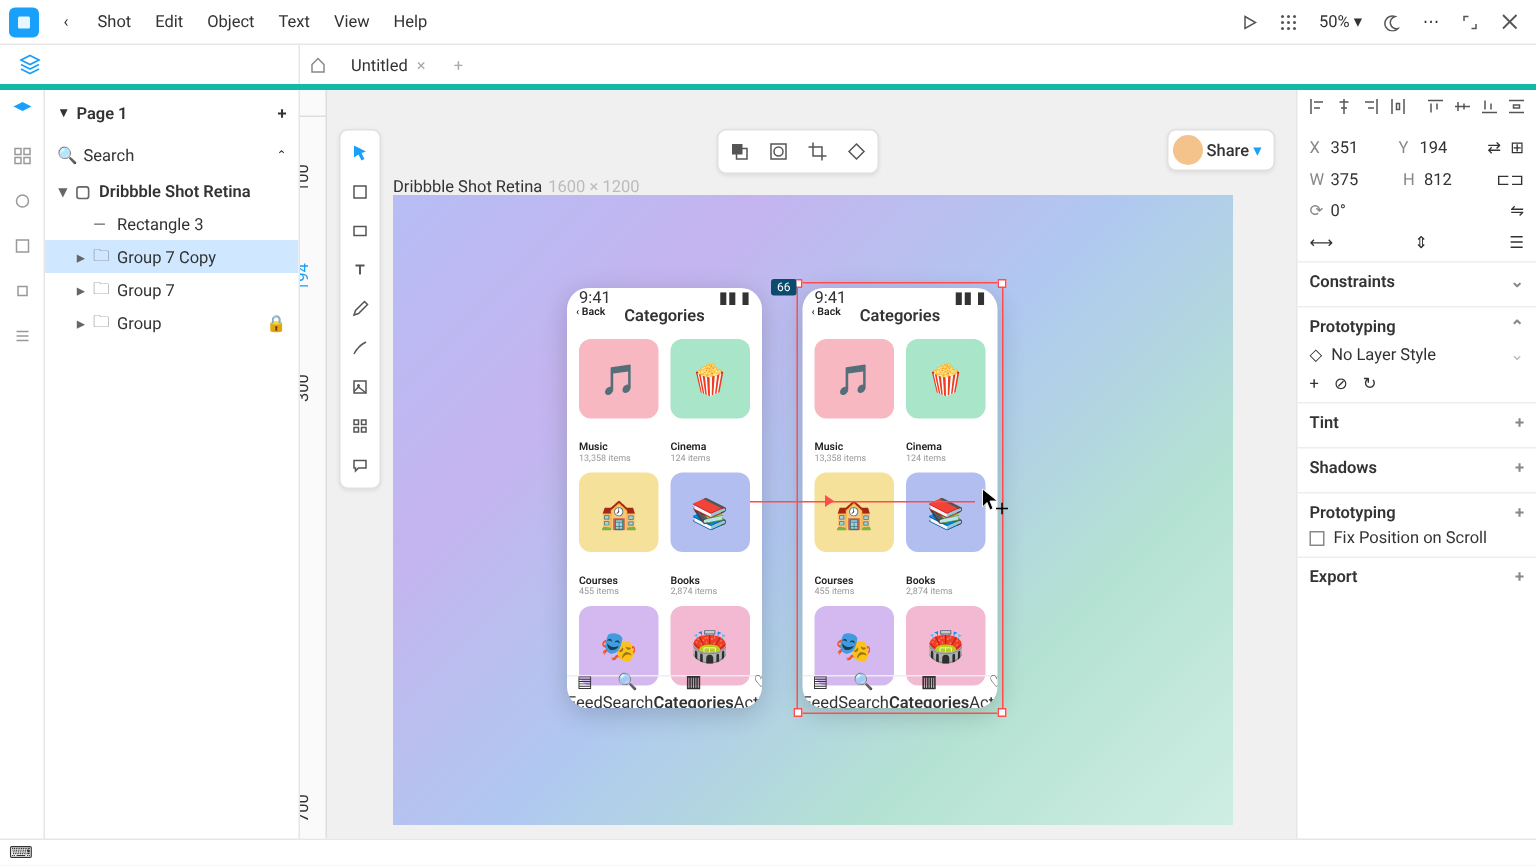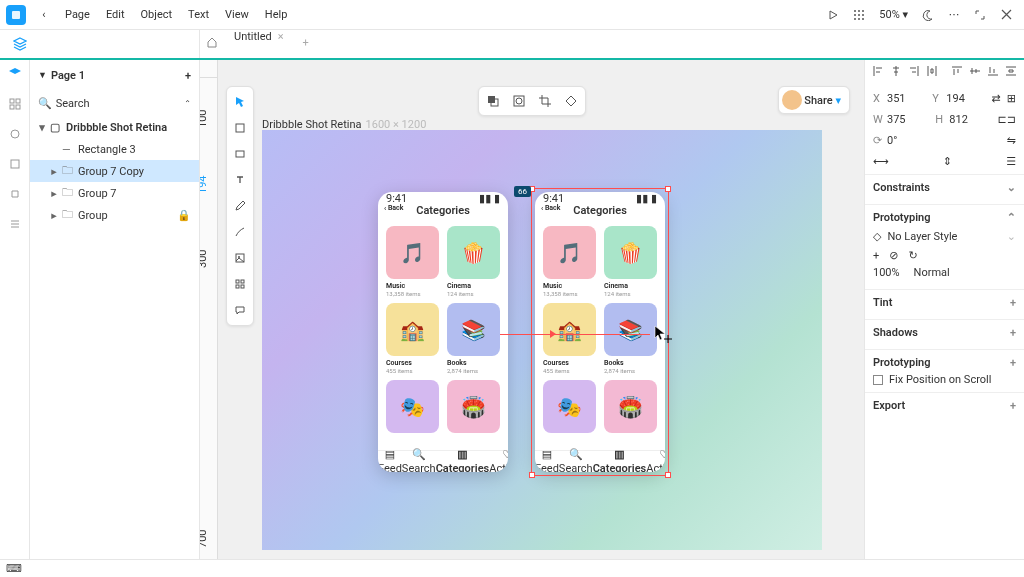--- a/index.html
+++ b/index.html
@@ -5,21 +5,21 @@
 *{box-sizing:border-box;margin:0;padding:0;font-family:-apple-system,BlinkMacSystemFont,"Segoe UI",Roboto,sans-serif;font-size:11px;color:#333;user-select:none}
 body{width:1024px;height:577px;overflow:hidden;background:#fff;display:flex;flex-direction:column}
 
 .menubar{height:30px;display:flex;align-items:center;border-bottom:1px solid #e6e6e6;padding:0 6px;gap:2px}
 .menubar .logo{width:20px;height:20px;background:#18a0fb;border-radius:4px;display:flex;align-items:center;justify-content:center;margin-right:4px}
 .menubar .menu-item{padding:4px 7px;border-radius:3px;cursor:default}
 .mspacer{flex:1}
 .topbtn{width:24px;height:24px;display:flex;align-items:center;justify-content:center;border-radius:3px}
 .zoom{padding:0 6px}
 
-.tabrow{height:30px;display:flex;align-items:flex-start;border-bottom:2px solid #14b8a6}
+.tabrow{height:30px;display:flex;align-items:center;border-bottom:4px solid #14b8a6}
 .leftcol-head{width:200px;height:100%;display:flex;align-items:center;padding:0 8px;border-right:1px solid #e6e6e6}
 .tab{padding:0 10px;color:#666}
 .tab .x{margin-left:6px;color:#aaa}
 
 .mainrow{flex:1;display:flex;min-height:0}
 
 .rail{width:30px;border-right:1px solid #e6e6e6;display:flex;flex-direction:column;align-items:center;padding-top:4px;gap:10px}
 .rail .ic{width:20px;height:20px;display:flex;align-items:center;justify-content:center;color:#777}
 .rail .ic.active{color:#18a0fb}
 
@@ -64,21 +64,21 @@
 .selbox{position:absolute;border:1px solid #ff4d4d}
 .selbox .handle{position:absolute;width:6px;height:6px;background:#fff;border:1px solid #ff4d4d}
 .h-tl{left:-3px;top:-3px}.h-tr{right:-3px;top:-3px}.h-bl{left:-3px;bottom:-3px}.h-br{right:-3px;bottom:-3px}
 .distbadge{position:absolute;background:#0c4a6e;color:#fff;font-size:8px;padding:1px 4px;border-radius:2px}
 .ph-status{height:12px;display:flex;align-items:center;justify-content:space-between;padding:0 8px;font-size:7px;color:#222}
 .ph-nav{height:16px;display:flex;justify-content:center;font-size:8px;font-weight:600;position:relative}
 .ph-nav .back{position:absolute;left:6px;font-size:7px;color:#222}
 .ph-grid{padding:6px 8px;display:grid;grid-template-columns:1fr 1fr;gap:6px 8px}
 .tile{display:flex;flex-direction:column}
 .tile .sq{width:100%;aspect-ratio:1;border-radius:8px;display:flex;align-items:center;justify-content:center;font-size:20px}
-.tile .tl{font-size:7px;font-weight:600;margin-top:3px;color:#222}
+.tile .tl{font-size:7px;font-weight:600;margin-top:15px;color:#222}
 .tile .sub{font-size:6px;color:#999}
 .c-pink{background:#f7b8c2}.c-green{background:#a9e5c9}.c-yellow{background:#f6e19a}.c-blue{background:#b2bdf0}.c-purple{background:#d4b9f0}.c-pink2{background:#f3b9d3}
 .ph-tab{position:absolute;bottom:0;left:0;right:0;height:22px;border-top:1px solid #eee;display:flex;justify-content:space-around;align-items:center}
 .ph-tab .ti{display:flex;flex-direction:column;align-items:center;font-size:5px;color:#888;gap:1px}
 .ph-tab .ti.active{color:#222;font-weight:600}
 .cursor{position:absolute;width:12px;height:12px;pointer-events:none}
 
 .inspector{width:160px;border-left:1px solid #e6e6e6;display:flex;flex-direction:column;overflow:auto}
 .insp-row{display:flex;align-items:center;padding:4px 8px;gap:6px}
 .insp-align{height:28px;padding:4px 6px;display:flex;justify-content:space-between}
@@ -104,21 +104,21 @@
 <body>
 
 <div class="menubar">
   <div class="logo">
     <svg width="12" height="12" viewBox="0 0 12 12">
         <rect width="12" height="12" rx="2" fill="#18a0fb"></rect>
         <rect x="2" y="2" width="8" height="8" rx="1" fill="#fff" opacity=".9"></rect>
       </svg>
   </div>
   <div class="topbtn">‹</div>
-  <div class="menu-item">Page</div>
+  <div class="menu-item">Shot</div>
   <div class="menu-item">Edit</div>
   <div class="menu-item">Object</div>
   <div class="menu-item">Text</div>
   <div class="menu-item">View</div>
   <div class="menu-item">Help</div>
   <div class="mspacer"></div>
   <div class="topbtn">
     <svg width="12" height="12" viewBox="0 0 12 12">
         <path d="M3 2l7 4-7 4z" fill="none" stroke="#555" stroke-width="1"></path>
       </svg>
@@ -587,24 +587,20 @@
       <div class="nolayer">
           <span>◇</span>
           <span>No Layer Style</span>
           <span style="margin-left:auto;color:#bbb">⌄</span>
         </div>
       <div class="plusrow">
         <span>+</span>
         <span>⊘</span>
         <span>↻</span>
       </div>
-      <div class="oprow">
-        <span>100%</span>
-        <span>Normal</span>
-      </div>
     </div>
     <div class="sect">
         <div class="sect-head">
           <span>Tint</span>
           <span class="chev">+</span>
         </div>
       </div>
     <div class="sect">
         <div class="sect-head">
           <span>Shadows</span>

